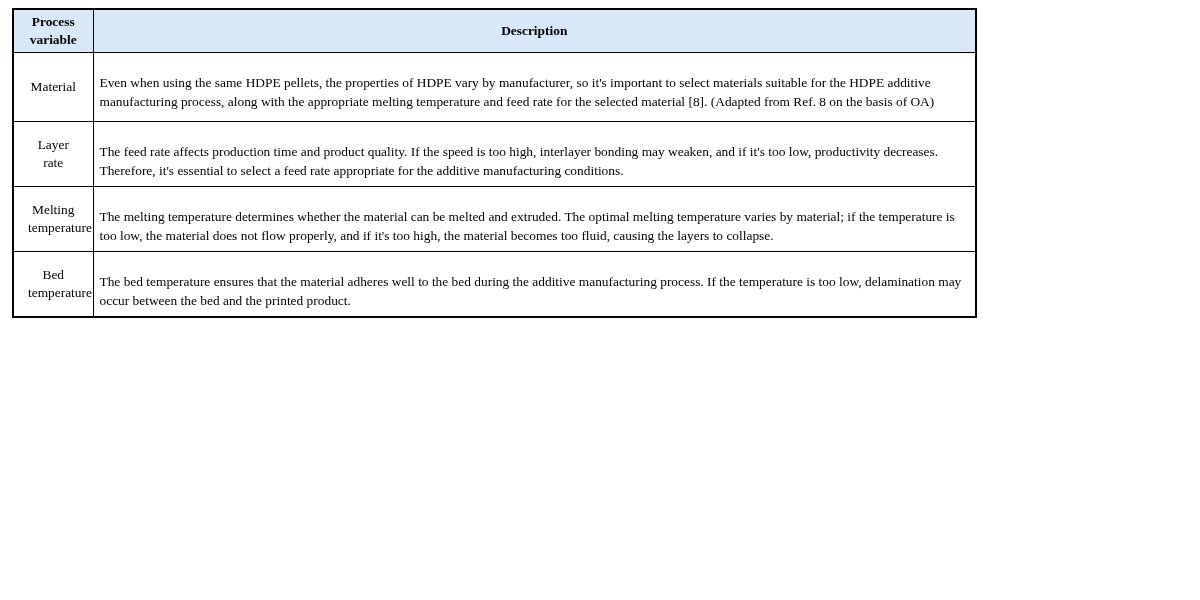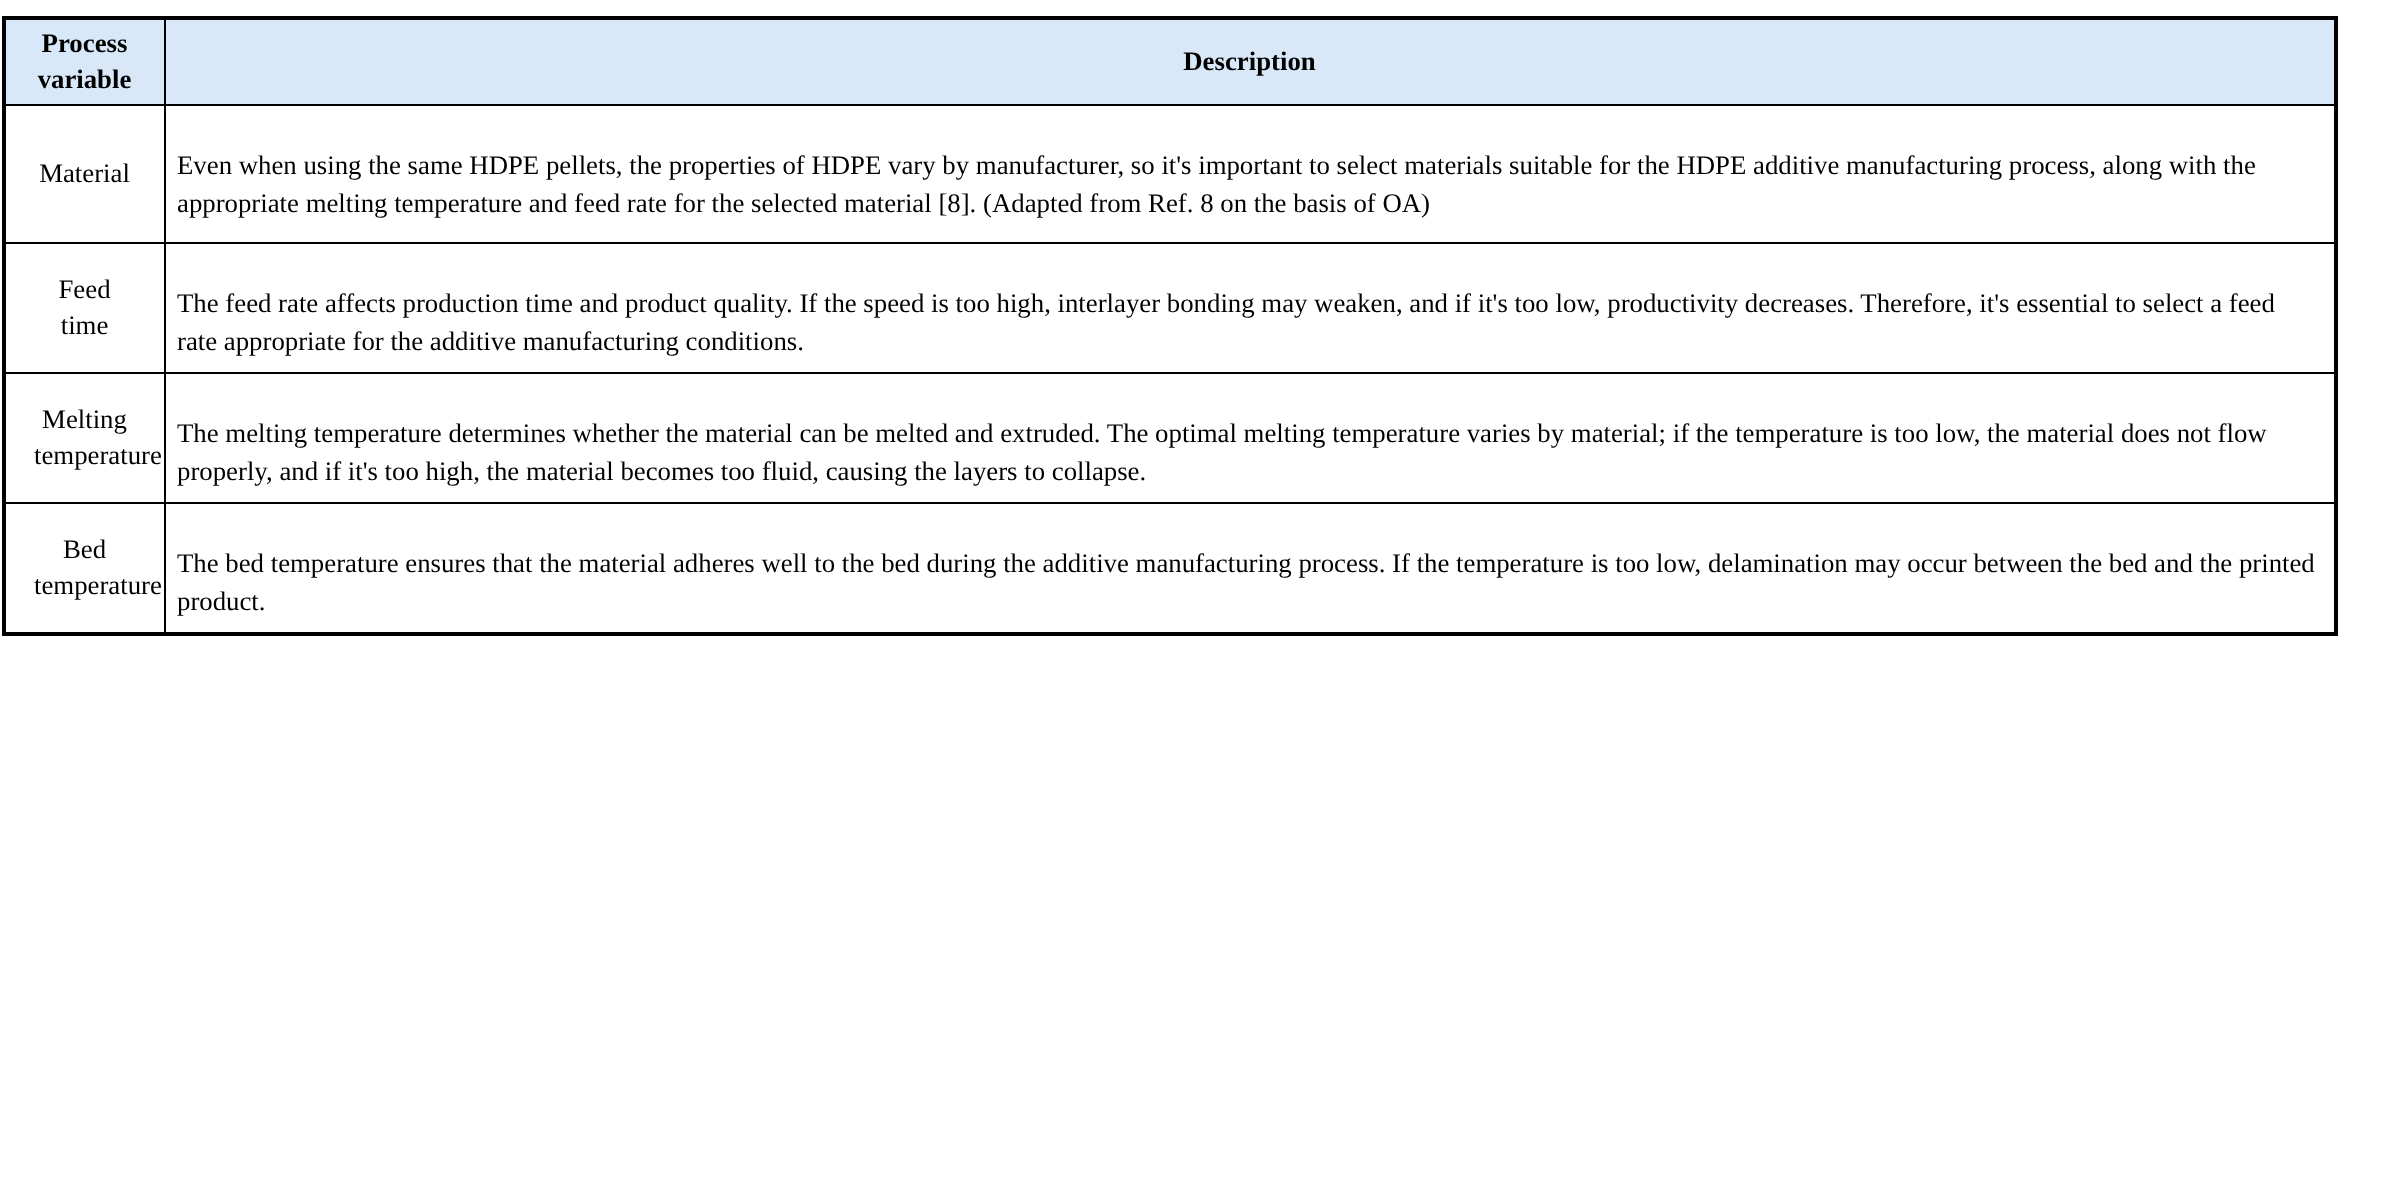--- a/index.html
+++ b/index.html
@@ -13,23 +13,23 @@
   .canvas {
     position: relative;
     width: 1200px;
     height: 600px;
     background: #ffffff;
     font-family: "Liberation Serif", "DejaVu Serif", serif;
     color: #000000;
   }
   table.pv-table {
     position: absolute;
-    left: 1px;
+    left: 12px;
     top: 8px;
-    width: 1168px;
+    width: 965px;
     border-collapse: collapse;
     border: 2px solid #000000;
     table-layout: fixed;
   }
   .pv-table th, .pv-table td {
     border: 1.5px solid #000000;
     font-size: 13.4px;
     color: #000000;
   }
   .pv-table col.col-var { width: 80px; }
@@ -77,21 +77,21 @@
         <th class="var-head">Process variable</th>
         <th>Description</th>
       </tr>
     </thead>
     <tbody>
       <tr class="row-material">
         <td class="var-cell">Material</td>
         <td class="desc-cell">Even when using the same HDPE pellets, the properties of HDPE vary by manufacturer, so it's important to select materials suitable for the HDPE additive manufacturing process, along with the appropriate melting temperature and feed rate for the selected material [8]. (Adapted from Ref. 8 on the basis of OA)</td>
       </tr>
       <tr class="row-std">
-        <td class="var-cell">Feed time</td>
+        <td class="var-cell">Layer rate</td>
         <td class="desc-cell">The feed rate affects production time and product quality. If the speed is too high, interlayer bonding may weaken, and if it's too low, productivity decreases. Therefore, it's essential to select a feed rate appropriate for the additive manufacturing conditions.</td>
       </tr>
       <tr class="row-std">
         <td class="var-cell">Melting temperature</td>
         <td class="desc-cell">The melting temperature determines whether the material can be melted and extruded. The optimal melting temperature varies by material; if the temperature is too low, the material does not flow properly, and if it's too high, the material becomes too fluid, causing the layers to collapse.</td>
       </tr>
       <tr class="row-std">
         <td class="var-cell">Bed temperature</td>
         <td class="desc-cell">The bed temperature ensures that the material adheres well to the bed during the additive manufacturing process. If the temperature is too low, delamination may occur between the bed and the printed product.</td>
       </tr>

